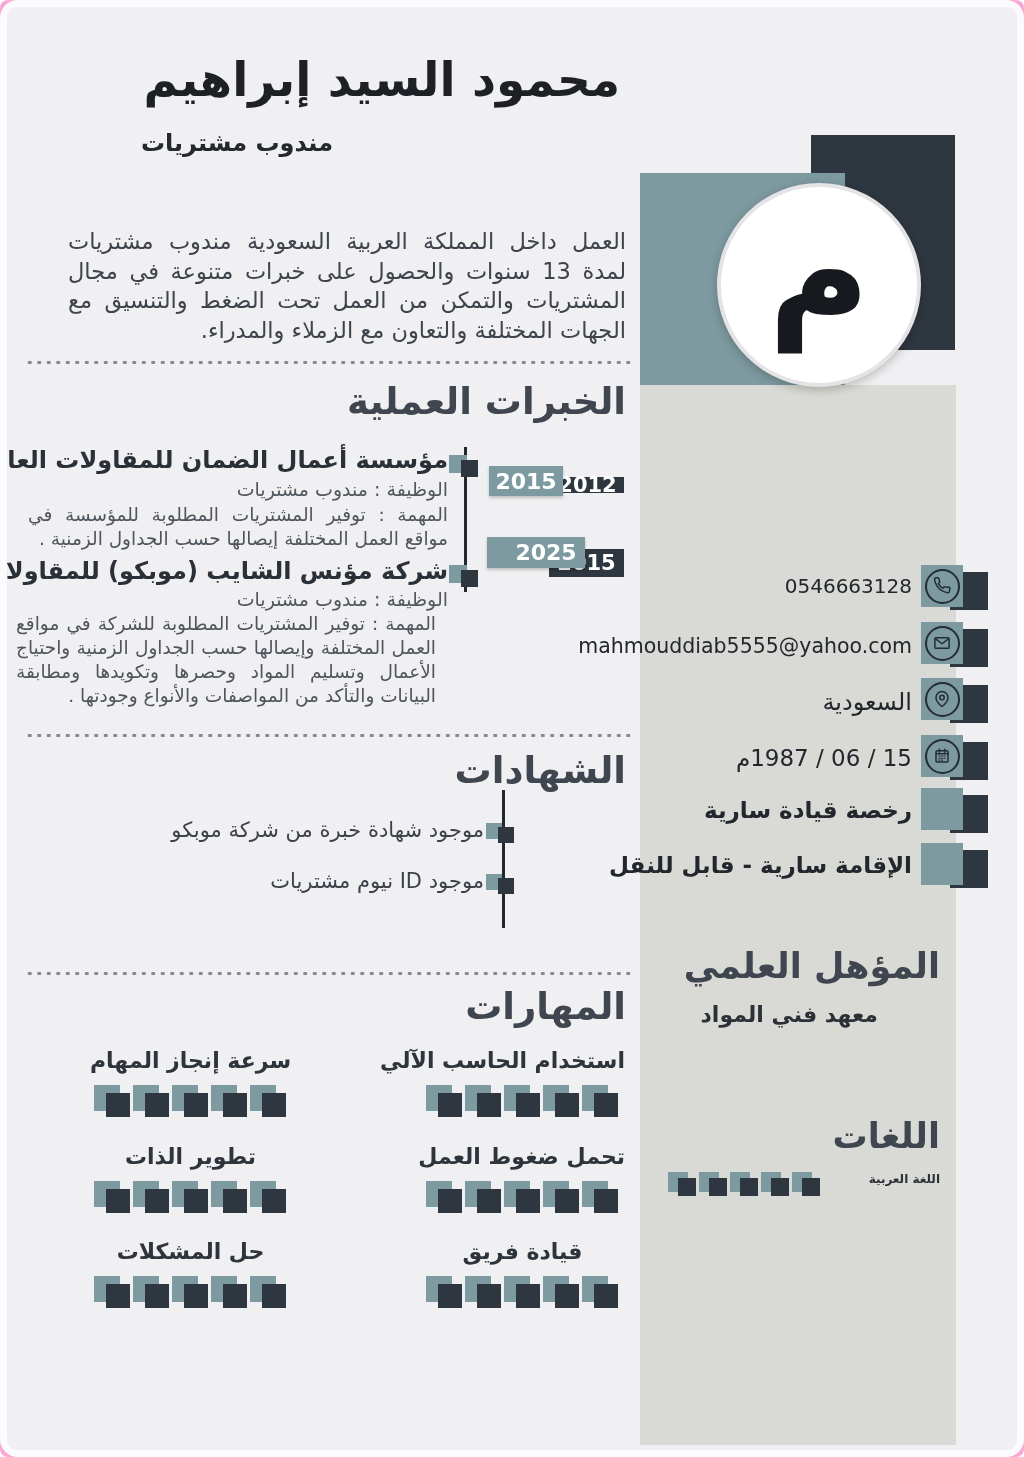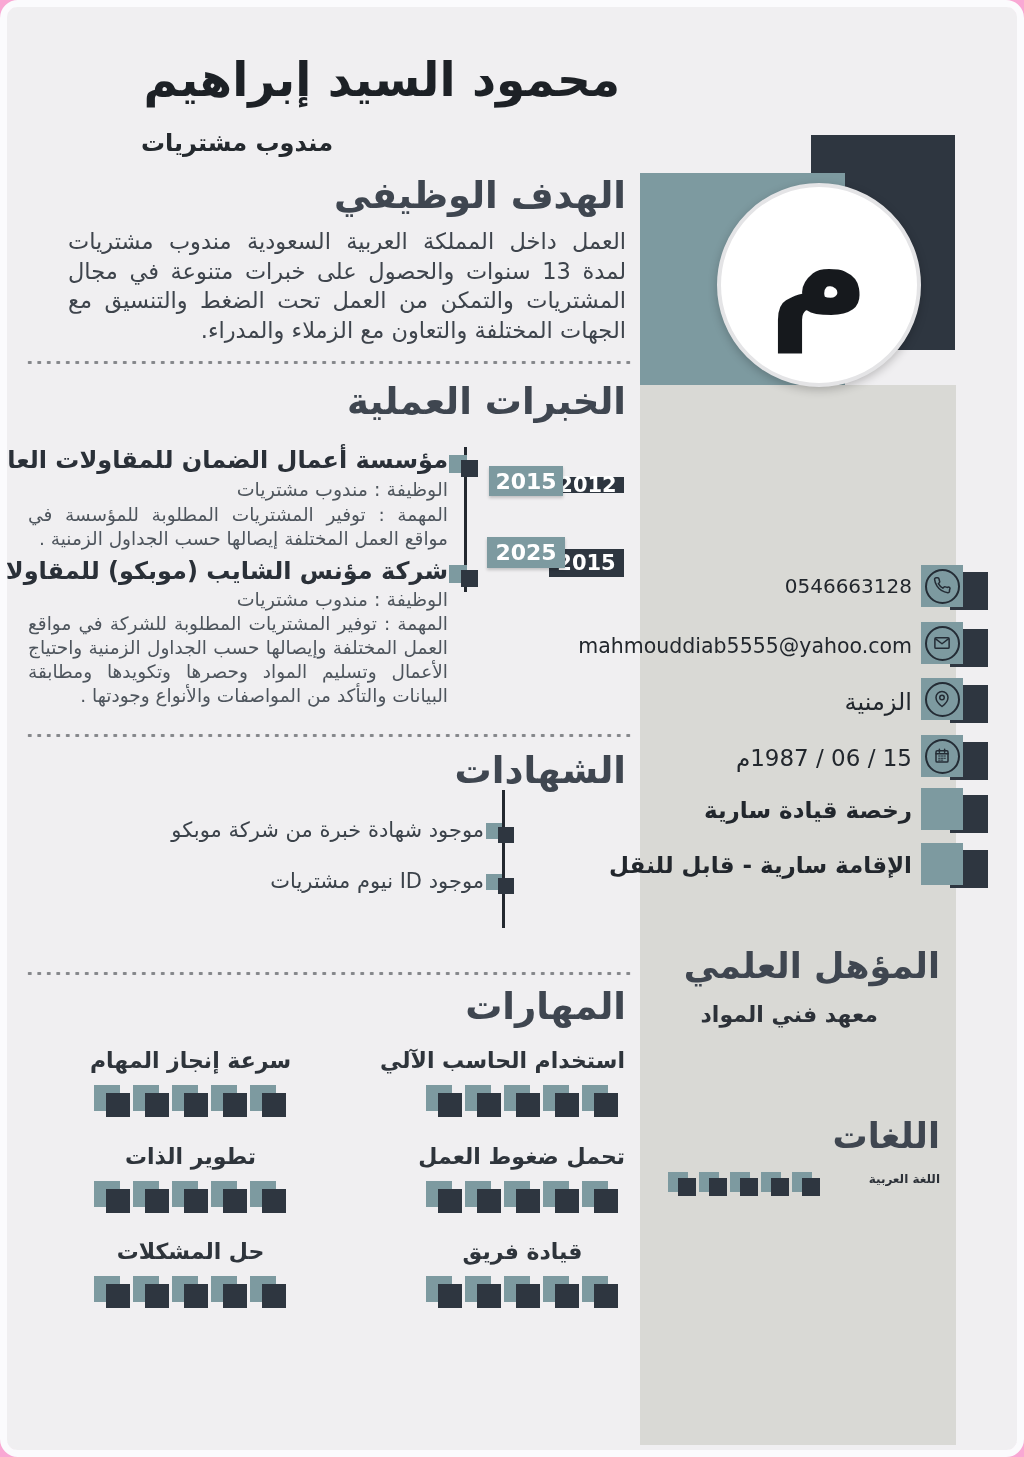--- a/index.html
+++ b/index.html
@@ -6,21 +6,21 @@
     --teal:#7D9AA0;
     --dark:#2E3640;
     --page-bg:#F0EFF1;
     --sidebar-bg:#D9D9D5;
     --ink:#3F4650;
     --body-ink:#3E444C;
   }
   html,body{margin:0;padding:0;background:#fbfbfd;}
   .page{
     position:relative;width:1024px;height:1457px;overflow:hidden;
-    font-family:"DejaVu Sans",sans-serif;direction:rtl;background:#f9a8d4;
+    font-family:"DejaVu Sans",sans-serif;direction:rtl;background:#f9a8d4;border-radius:8px;
   }
   .card{position:absolute;inset:6px;background:var(--page-bg);border-radius:14px;
         box-shadow:0 1px 5px rgba(0,0,0,.12);}
   .abs{position:absolute;}
   .nowrap{white-space:nowrap;}
 
   
   .name{right:404px;top:52px;font-size:47px;font-weight:bold;color:#1D2126;}
   .job-title{right:691px;top:129px;font-size:24px;font-weight:bold;color:#24292E;}
 
@@ -110,42 +110,41 @@
   <div class="abs name nowrap">محمود السيد إبراهيم</div>
   <div class="abs job-title nowrap">مندوب مشتريات</div>
 
   <div class="abs sidebar-bg"></div>
   <div class="abs photo-dark"></div>
   <div class="abs photo-teal"></div>
   <div class="abs avatar">
     <span>م</span>
   </div>
 
-  <div class="abs h h-obj">الهدف الوظيفي</div>
   <div class="abs obj-body">العمل داخل المملكة العربية السعودية مندوب مشتريات لمدة 13 سنوات والحصول على خبرات متنوعة في مجال المشتريات والتمكن من العمل تحت الضغط والتنسيق مع الجهات المختلفة والتعاون مع الزملاء والمدراء.</div>
   <div class="abs dots sep1"></div>
 
   <div class="abs h h-exp">الخبرات العملية</div>
   <div class="abs tl-line"></div>
 
   <div class="abs mk mk-teal mk-18" style="left:449px;top:455px;"></div>
   <div class="abs mk mk-dark mk-18" style="left:461px;top:460px;width:17px;height:17px;"></div>
   <div class="abs job-title-txt" style="right:576px;top:446px;">مؤسسة أعمال الضمان للمقاولات العامة</div>
   <div class="abs job-role" style="right:576px;top:478px;">الوظيفة : مندوب مشتريات</div>
   <div class="abs job-task" style="right:576px;top:503px;">المهمة : توفير المشتريات المطلوبة للمؤسسة في مواقع العمل المختلفة إيصالها حسب الجداول الزمنية .</div>
   <div class="abs badge badge-teal" style="left:489px;top:466px;width:74px;height:30px;">2015</div>
   <div class="abs badge badge-dark" style="left:551px;top:477px;width:73px;height:16px;font-size:21px;">2012</div>
 
-  <div class="abs badge badge-teal" style="left:487px;top:537px;width:78px;height:31px;">2025</div>
+  <div class="abs badge badge-teal" style="left:487px;top:537px;width:78px;height:31px;padding-left:20px;">2025</div>
   <div class="abs badge badge-dark" style="left:549px;top:549px;width:75px;height:28px;font-size:21px;">2015</div>
   <div class="abs mk mk-teal mk-18" style="left:449px;top:565px;"></div>
   <div class="abs mk mk-dark mk-18" style="left:461px;top:570px;width:17px;height:17px;"></div>
   <div class="abs job-title-txt" style="right:576px;top:557px;">شركة مؤنس الشايب (موبكو) للمقاولات العامة</div>
   <div class="abs job-role" style="right:576px;top:588px;">الوظيفة : مندوب مشتريات</div>
-  <div class="abs job-task" style="right:576px;top:612px;">المهمة : توفير المشتريات المطلوبة للشركة في مواقع العمل المختلفة وإيصالها حسب الجداول الزمنية واحتياج الأعمال وتسليم المواد وحصرها وتكويدها ومطابقة البيانات والتأكد من المواصفات والأنواع وجودتها .</div>
+  <div class="abs job-task" style="right:588px;top:612px;">المهمة : توفير المشتريات المطلوبة للشركة في مواقع العمل المختلفة وإيصالها حسب الجداول الزمنية واحتياج الأعمال وتسليم المواد وحصرها وتكويدها ومطابقة البيانات والتأكد من المواصفات والأنواع وجودتها .</div>
 
   <div class="abs dots sep2"></div>
 
   <div class="abs h h-cert">الشهادات</div>
   <div class="abs cert-line"></div>
   <div class="abs mk mk-teal mk-16" style="left:486px;top:823px;"></div>
   <div class="abs mk mk-dark mk-16" style="left:498px;top:827px;"></div>
   <div class="abs cert-text" style="right:540px;top:818px;">موجود شهادة خبرة من شركة موبكو</div>
   <div class="abs mk mk-teal mk-16" style="left:486px;top:874px;"></div>
   <div class="abs mk mk-dark mk-16" style="left:498px;top:878px;"></div>
@@ -320,21 +319,21 @@
   <div class="abs ic-dark" style="top:629px;"></div>
   <div class="abs ic-teal" style="top:622px;">
     <span class="circ">
         <svg viewBox="0 0 24 24">
           <rect x="2.5" y="5" width="19" height="14" rx="1.5"></rect>
           <path d="M3.5 6.5 12 13l8.5-6.5"></path>
         </svg>
       </span>
   </div>
 
-  <div class="abs c-text" style="top:688px;font-size:24px;">الزمنية</div>
+  <div class="abs c-text" style="top:688px;font-size:24px;">السعودية</div>
   <div class="abs ic-dark" style="top:685px;"></div>
   <div class="abs ic-teal" style="top:678px;">
     <span class="circ">
         <svg viewBox="0 0 24 24">
           <path d="M20 10c0 6-8 12-8 12s-8-6-8-12a8 8 0 0 1 16 0z"></path>
           <circle cx="12" cy="10" r="3"></circle>
         </svg>
       </span>
   </div>
 

